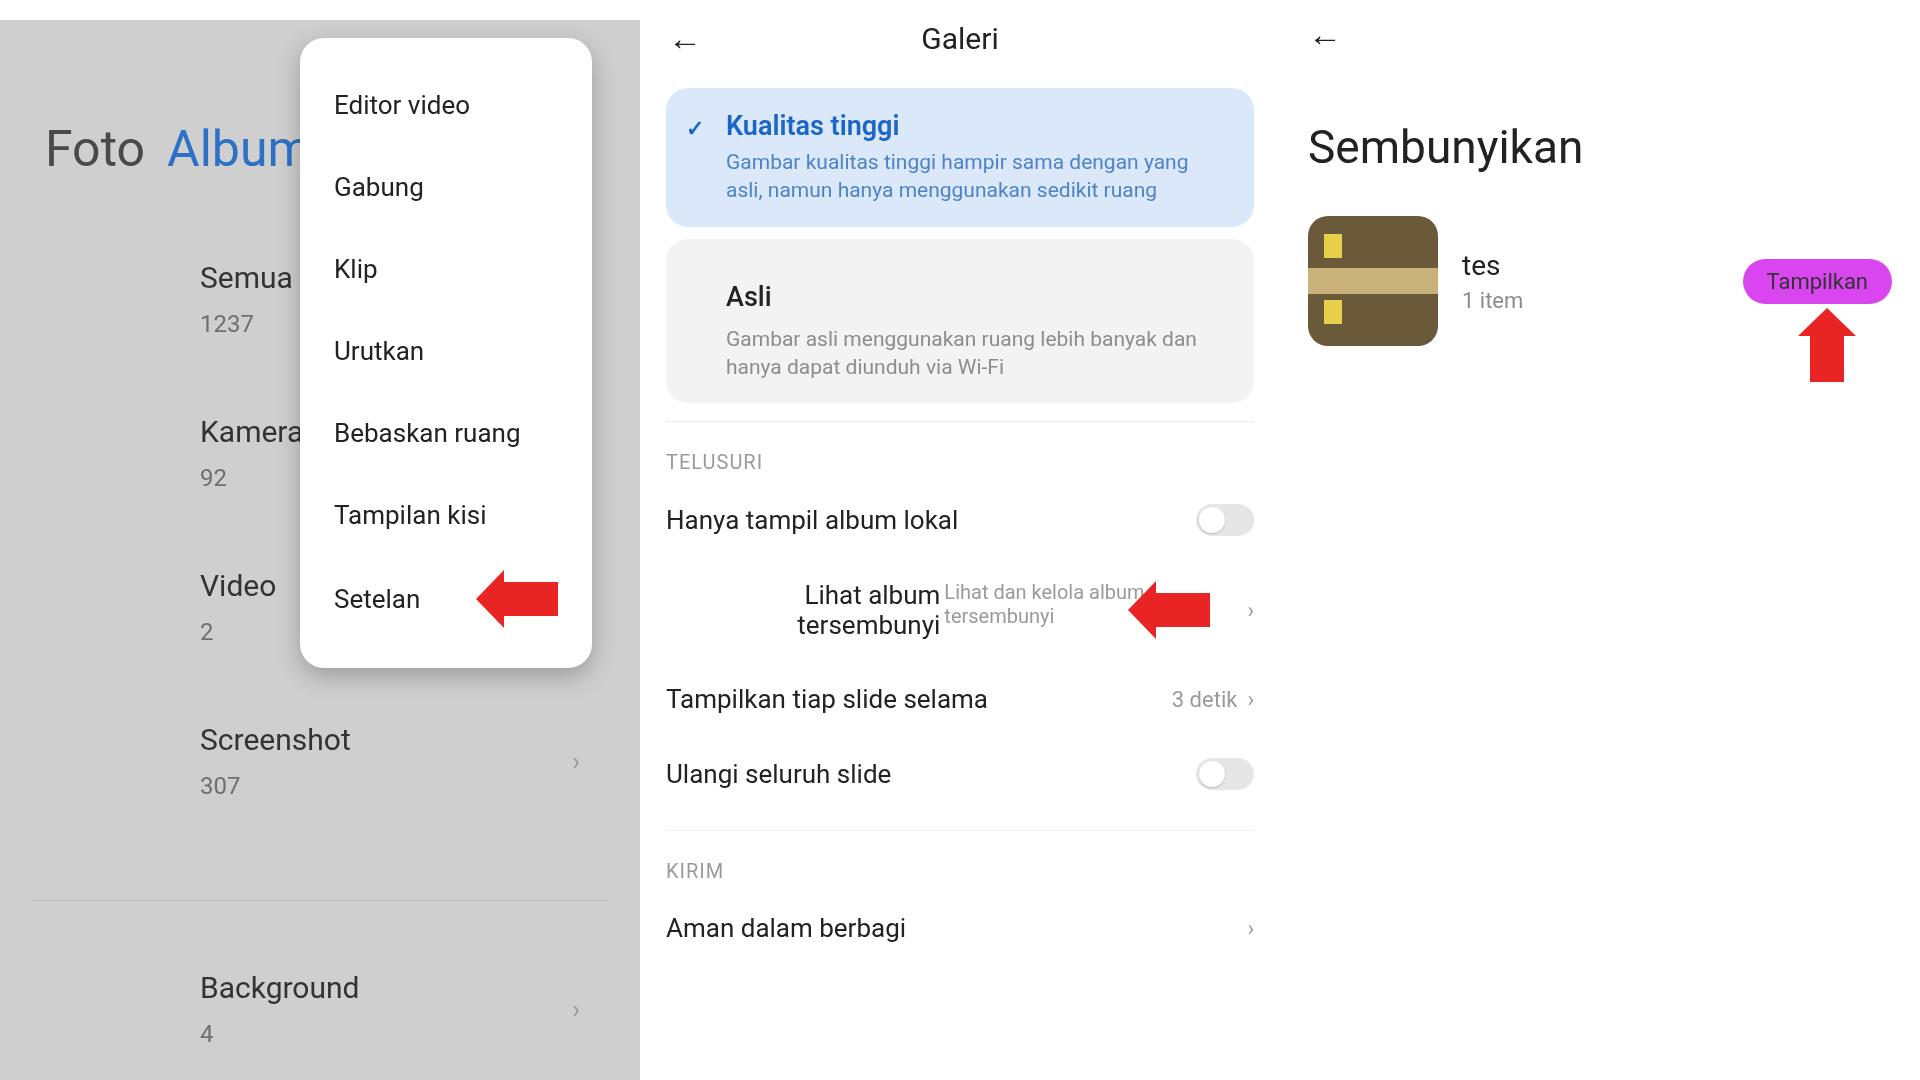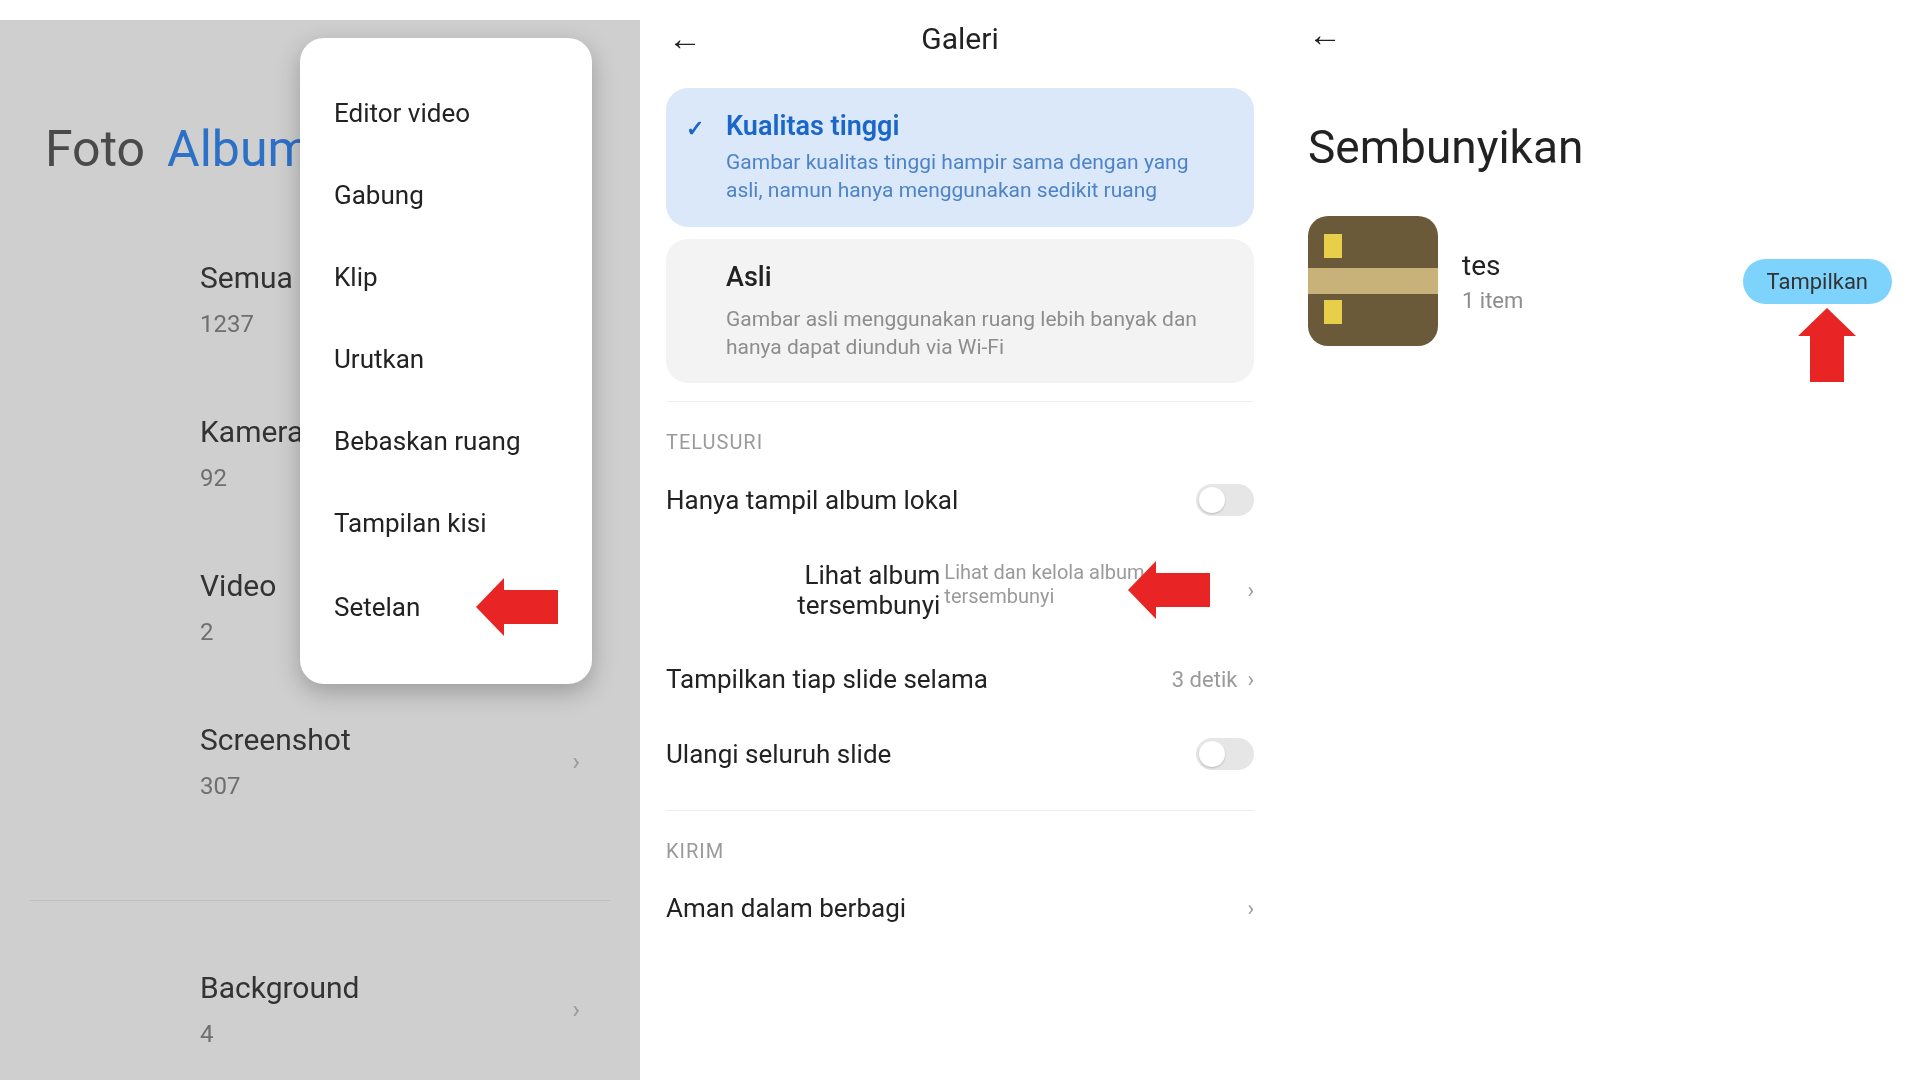--- a/index.html
+++ b/index.html
@@ -55,21 +55,21 @@
   }
 
   .dropdown {
     position: absolute;
     top: 18px;
     left: 300px;
     width: 292px;
     background: #fff;
     border-radius: 24px;
     box-shadow: 0 8px 24px rgba(0,0,0,0.25);
-    padding: 34px 0;
+    padding: 26px 0;
     display: flex;
     flex-direction: column;
   }
   .dropdown-item {
     font-size: 26px;
     color: #222;
     padding: 26px 34px;
     display: flex;
     align-items: center;
     justify-content: space-between;
@@ -134,21 +134,21 @@
     background: #f3f3f3;
   }
   .card .check {
     position: absolute;
     left: 20px; top: 28px;
     color: #1a66c9;
     font-size: 22px;
     font-weight: bold;
   }
   .card-title-sel { color: #1a66c9; font-size: 27px; font-weight: 600; }
-  .card-title { color: #222; font-size: 27px; font-weight: 500; }
+  .card-title { color: #222; font-size: 27px; font-weight: 500; margin-top: 20px; }
   .card-desc-sel { color: #4e84c7; font-size: 21px; margin-top: 6px; line-height: 1.35; }
   .card-desc { color: #8d8d8d; font-size: 21px; margin-top: 12px; line-height: 1.35; }
 
   .sep { height: 1px; background: #eee; margin: 18px 26px; }
 
   .section-label {
     font-size: 20px;
     letter-spacing: 1px;
     color: #9a9a9a;
     margin: 28px 26px 8px 26px;
@@ -213,21 +213,21 @@
     background: #e8cf4a;
     width: 18px; height: 24px;
     bottom: 22px;
   }
   .thumb::before { left: 16px; }
   .thumb::after { left: 16px; top: 18px; }
   .hidden-meta { flex: 1; display: flex; flex-direction: column; gap: 6px; }
   .hidden-name { font-size: 28px; color: #222; }
   .hidden-count { font-size: 22px; color: #8d8d8d; }
   .show-btn {
-    background: #7dd3fc;
+    background: #d946ef;
     border-radius: 24px;
     padding: 10px 24px;
     font-size: 22px;
     color: #333;
   }
   .p3-arrow {
     position: absolute;
     right: 76px;
     top: 130px;
   }

